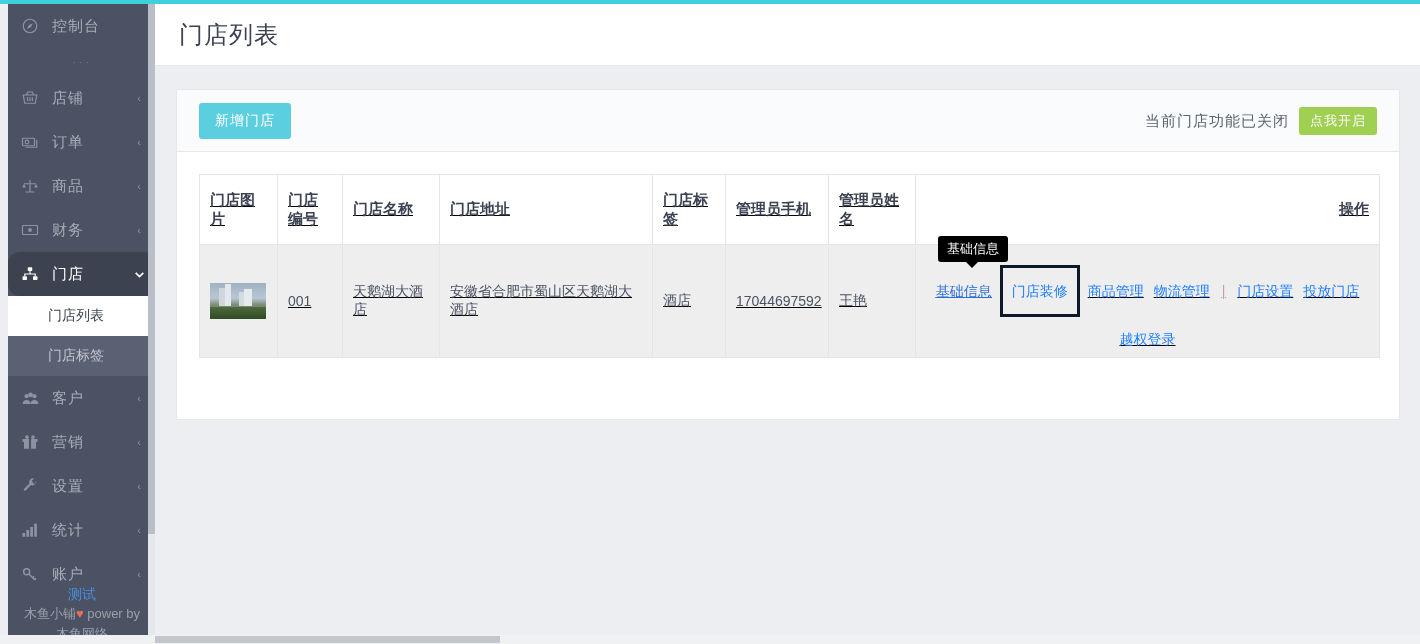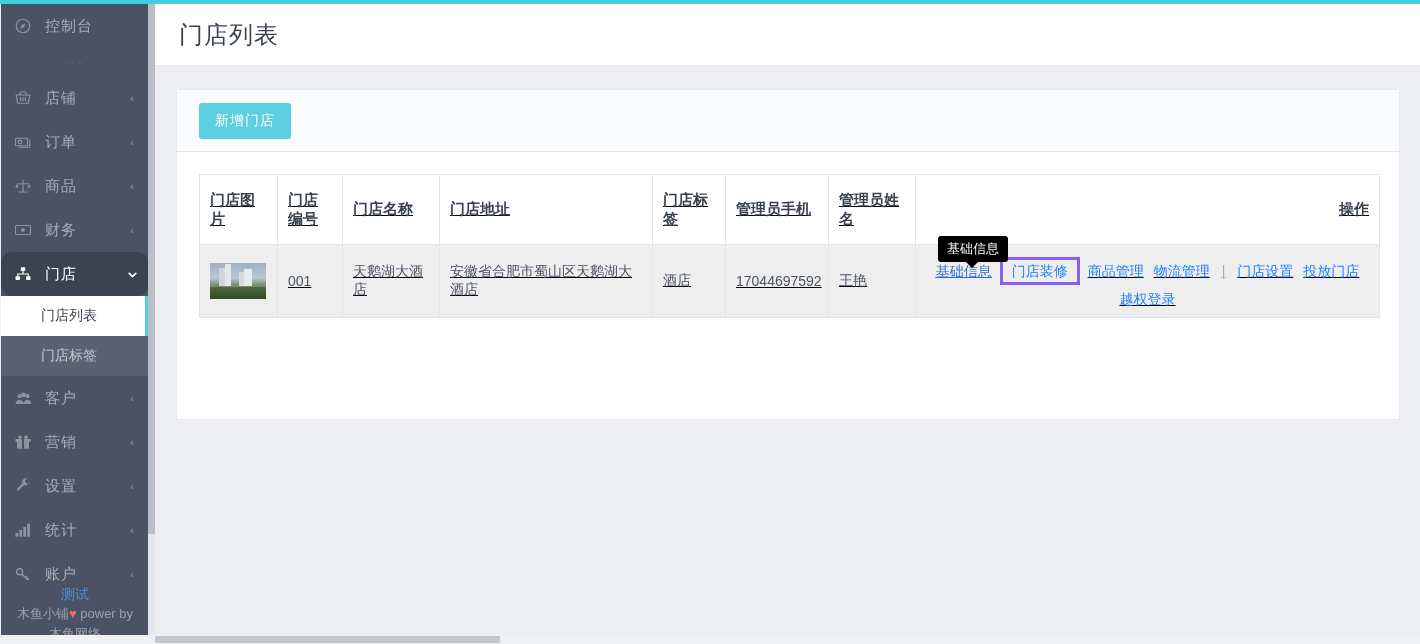--- a/index.html
+++ b/index.html
@@ -14,21 +14,21 @@
   #app { position: relative; width: 1420px; height: 644px; }
 
   
   .top-accent {
     position: absolute; top: 0; left: 0; width: 1420px; height: 4px;
     background: #3fd0de;
   }
 
   
   .sidebar {
-    position: absolute; top: 4px; left: 1px; width: 148px; height: 640px;
+    position: absolute; top: 4px; left: 8px; width: 148px; height: 640px;
     background: #4a5263;
     overflow: hidden;
   }
   .sb-scrollbar {
     position: absolute; top: 4px; left: 148px; width: 7px; height: 640px;
     background: #e4e7ec;
   }
   .sb-scroll-thumb {
     position: absolute; top: 0px; left: 0; width: 7px; height: 530px;
     background: #b9bec7;
@@ -209,23 +209,23 @@
     color: #1f7fff;
     text-decoration: none;
     font-size: 14px;
     margin: 0 5px;
     white-space: nowrap;
   }
   .ops a.visited { color: #2a6ddb; text-decoration: underline; }
   .ops .sep { color: #c5a0a0; margin: 0 7px; }
   .ops .boxed {
     display: inline-block;
-    border: 3px solid #8b5cf6;
-    padding: 1px 4px;
-    margin: 4px 3px;
+    border: 3px solid #0f172a;
+    padding: 13px 4px;
+    margin: 12px 3px;
   }
 
   
   .tooltip {
     position: absolute;
     left: 938px; top: 236px;
     background: #000000;
     color: #ffffff;
     font-size: 13px;
     padding: 4px 9px;
@@ -424,20 +424,24 @@
   <div class="main">
 
     <div class="page-head">
       <span class="title">门店列表</span>
     </div>
 
     <div class="card">
 
       <div class="card-toolbar">
         <button class="btn-primary">新增门店</button>
+        <div class="toolbar-right">
+          <span class="status-text">当前门店功能已关闭</span>
+          <button class="btn-green">点我开启</button>
+        </div>
       </div>
 
       <div class="table-wrap">
         <table class="store-table">
           <colgroup>
             <col style="width:78px">
               <col style="width:65px">
               <col style="width:97px">
               <col style="width:213px">
             <col style="width:73px">

